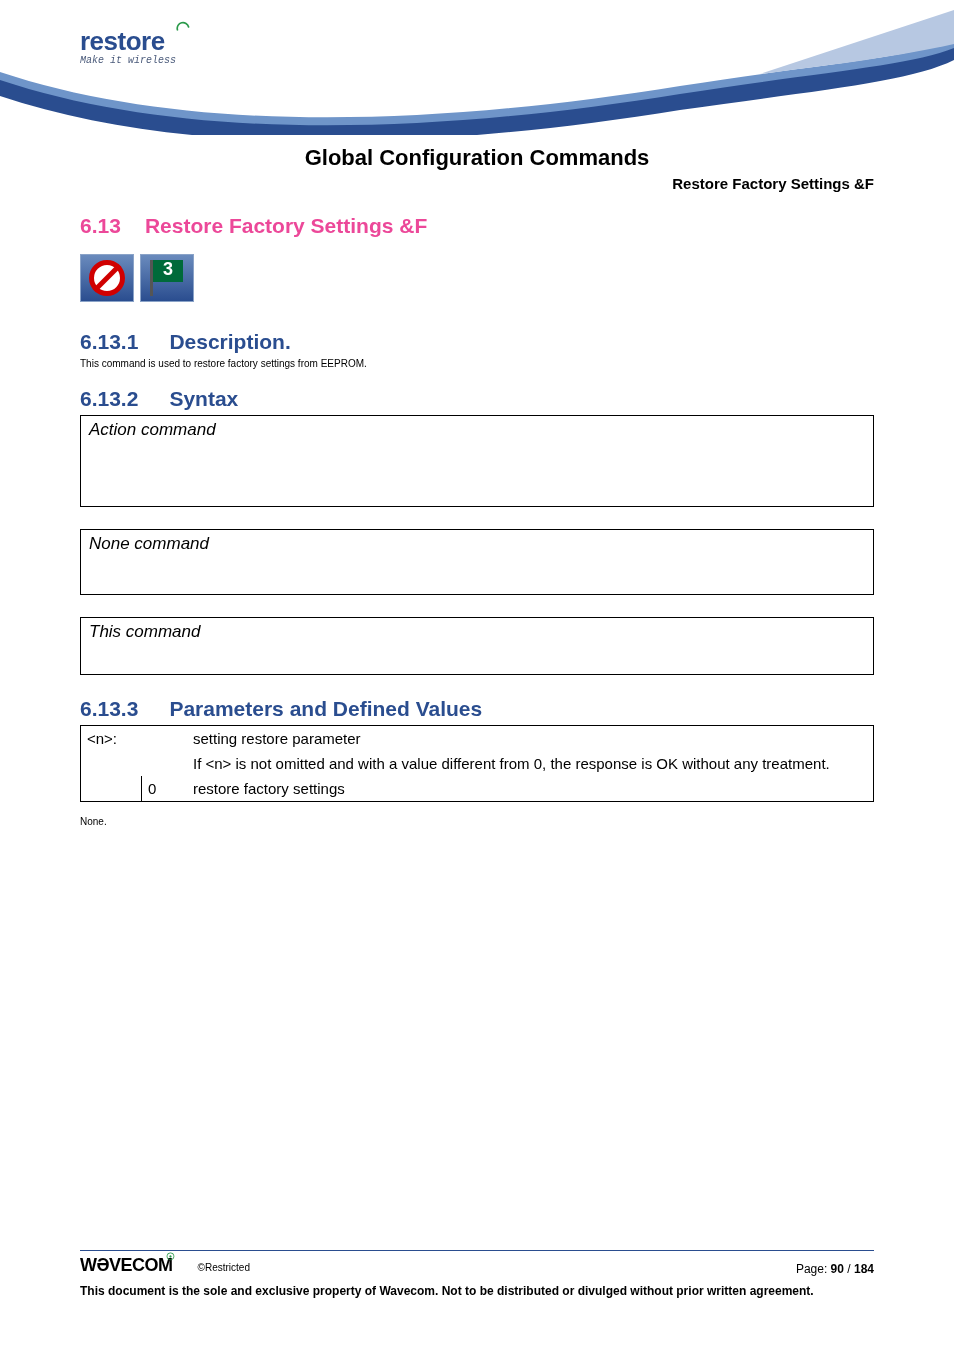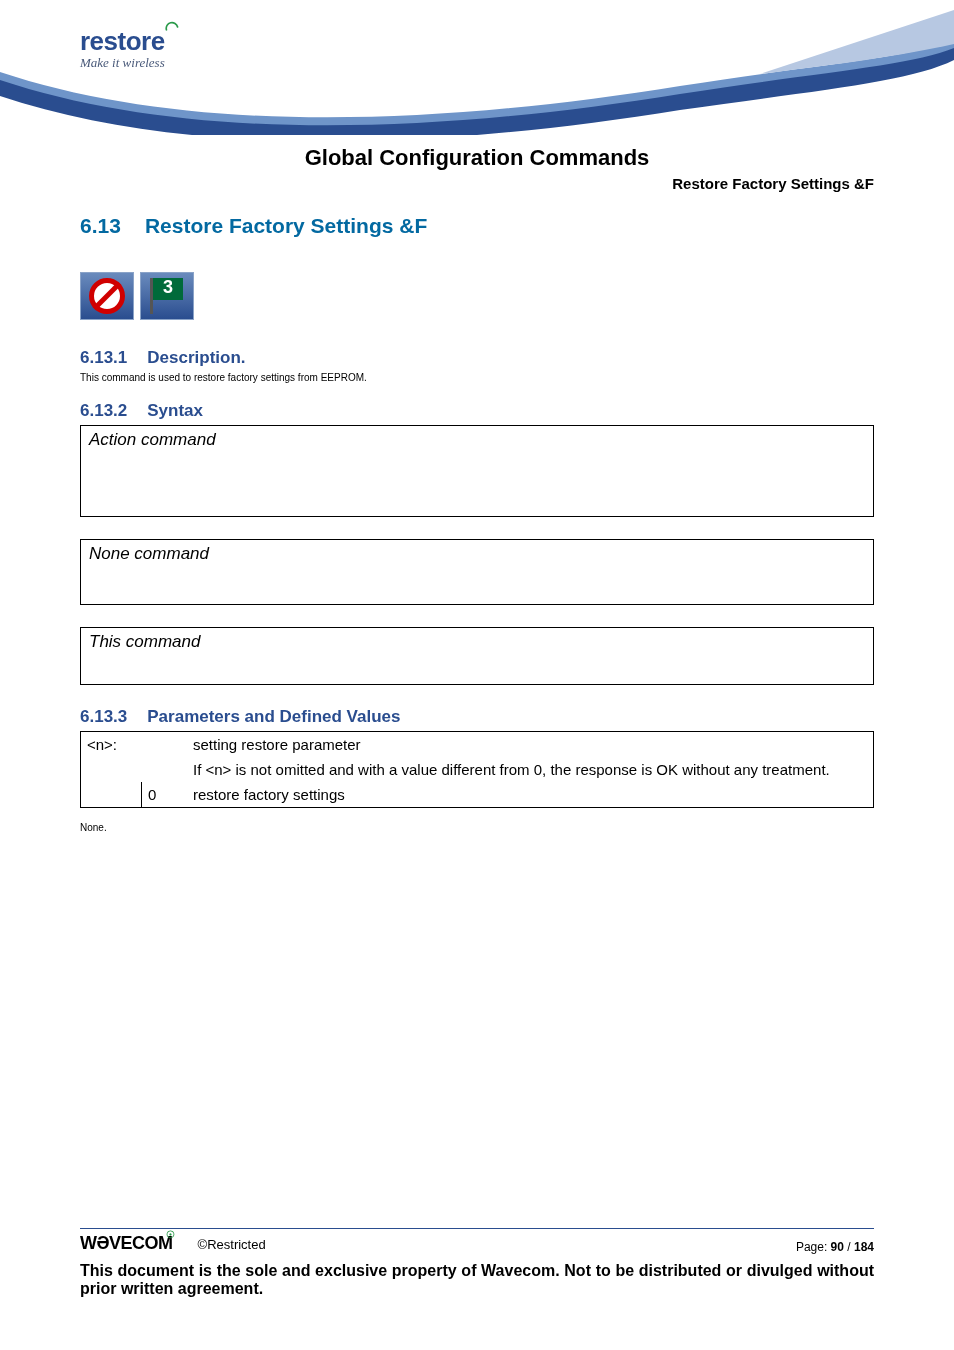--- a/index.html
+++ b/index.html
@@ -31,23 +31,23 @@
     position: relative;
   }
   .logo-swoosh {
     position: absolute;
     top: -6px;
     right: -14px;
     width: 14px;
     height: 14px;
   }
   .logo-tag {
-    font-family: Liberation Serif, serif;
+    font-family: Liberation Mono, monospace;
     font-style: italic;
-    font-size: 13px;
+    font-size: 10px;
     color: #4a5a7a;
     margin-top: -2px;
   }
   .swoosh-svg {
     position: absolute;
     top: 0;
     left: 0;
     width: 954px;
     height: 135px;
   }
@@ -67,22 +67,22 @@
     font-weight: bold;
     color: #000;
     margin-bottom: 22px;
   }
   .h1-line {
     display: flex;
     gap: 24px;
     font-family: Arial, Helvetica, sans-serif;
     font-size: 21px;
     font-weight: 900;
-    color: #0369a1;
-    margin-bottom: 34px;
+    color: #ec4899;
+    margin-bottom: 16px;
   }
   .icon-row {
     display: flex;
     gap: 6px;
     margin-bottom: 28px;
   }
   .icon-box {
     width: 54px;
     height: 48px;
     border: 1px solid #8aa3c8;
@@ -137,23 +137,23 @@
     top: -1px;
     width: 30px;
     text-align: center;
     color: #fff;
     font-weight: bold;
     font-size: 18px;
     font-family: Arial;
   }
   .h2-line {
     display: flex;
-    gap: 20px;
+    gap: 31px;
     font-family: Arial, Helvetica, sans-serif;
-    font-size: 17px;
+    font-size: 21px;
     font-weight: 900;
     color: #2a4d8f;
     margin-top: 4px;
     margin-bottom: 4px;
   }
   .body-text {
     font-size: 10px;
     color: #000;
     margin-bottom: 18px;
   }
@@ -204,24 +204,24 @@
     position: relative;
     display: inline-block;
   }
   .footer-logo-swoosh {
     position: absolute;
     top: -4px;
     right: -2px;
     font-size: 10px;
     color: #2a9a4a;
   }
-  .footer-restricted { font-size: 13px; color: #000; margin-left: 2px; vertical-align: baseline; padding-left: 23px; }
+  .footer-restricted { font-size: 10px; color: #000; margin-left: 2px; vertical-align: baseline; padding-left: 23px; }
   .footer-page { font-size: 12px; }
   .footer-legal {
-    font-size: 16px;
+    font-size: 12px;
     font-weight: bold;
     text-align: justify;
     margin-bottom: 20px;
   }
   .footer-bottom {
     display: flex;
     justify-content: space-between;
     font-size: 12px;
     font-weight: bold;
   }

